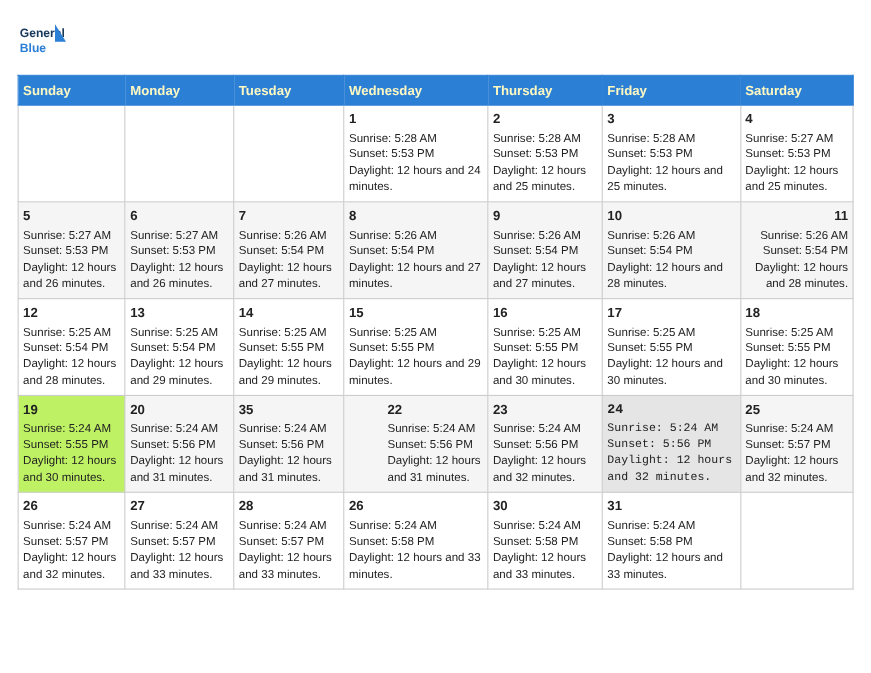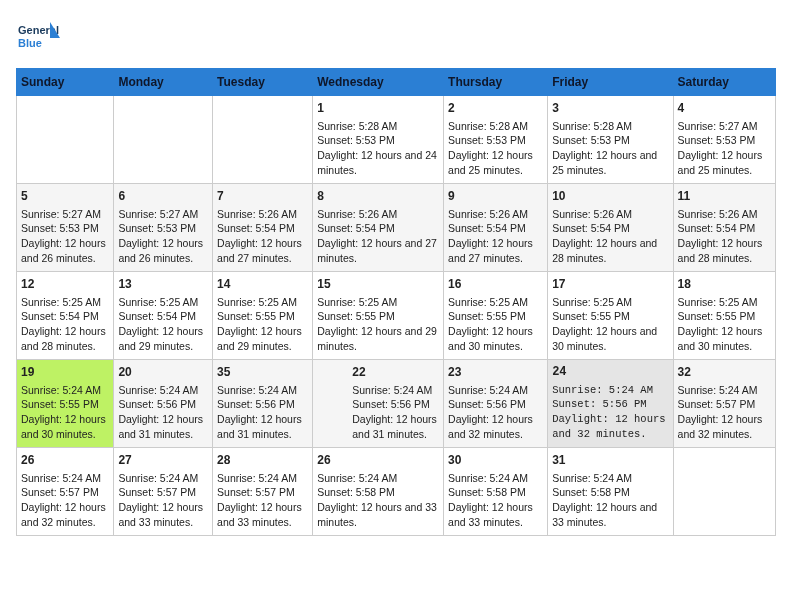--- a/index.html
+++ b/index.html
@@ -33,21 +33,21 @@
       font-size: 14px;
       color: #444;
     }
     table {
       width: 100%;
       border-collapse: collapse;
       font-size: 11px;
     }
     thead tr th {
       background-color: #2b7fd4;
-      color: #0f172a;
+      color: #fef9c3;
       padding: 6px 4px;
       text-align: left;
       font-size: 12px;
       font-weight: bold;
       border: 1px solid #2b7fd4;
     }
     tbody tr td {
       border: 1px solid #ccc;
       vertical-align: top;
       padding: 4px;
@@ -159,21 +159,21 @@
         <div>Sunrise: 5:26 AM</div>
         <div>Sunset: 5:54 PM</div>
         <div>Daylight: 12 hours and 27 minutes.</div>
       </td>
         <td style="background: rgb(245, 245, 245); margin-left: 20px;">
         <div class="day-num">10</div>
         <div>Sunrise: 5:26 AM</div>
         <div>Sunset: 5:54 PM</div>
         <div>Daylight: 12 hours and 28 minutes.</div>
       </td>
-        <td style="background: rgb(245, 245, 245);">
+        <td style="background: rgb(245, 245, 245); text-align: right;">
         <div class="day-num">11</div>
         <div>Sunrise: 5:26 AM</div>
         <div>Sunset: 5:54 PM</div>
         <div>Daylight: 12 hours and 28 minutes.</div>
       </td>
       </tr>
       <tr>
         <td>
         <div class="day-num">12</div>
         <div>Sunrise: 5:25 AM</div>
@@ -248,21 +248,21 @@
         <div>Sunset: 5:56 PM</div>
         <div>Daylight: 12 hours and 32 minutes.</div>
       </td>
         <td style="background: #e5e5e5; font-family: Liberation Mono, monospace;">
         <div class="day-num">24</div>
         <div>Sunrise: 5:24 AM</div>
         <div>Sunset: 5:56 PM</div>
         <div>Daylight: 12 hours and 32 minutes.</div>
       </td>
         <td style="background: rgb(245, 245, 245);">
-        <div class="day-num">32</div>
+        <div class="day-num">25</div>
         <div>Sunrise: 5:24 AM</div>
         <div>Sunset: 5:57 PM</div>
         <div>Daylight: 12 hours and 32 minutes.</div>
       </td>
       </tr>
       <tr>
         <td>
         <div class="day-num">26</div>
         <div>Sunrise: 5:24 AM</div>
         <div>Sunset: 5:57 PM</div>

